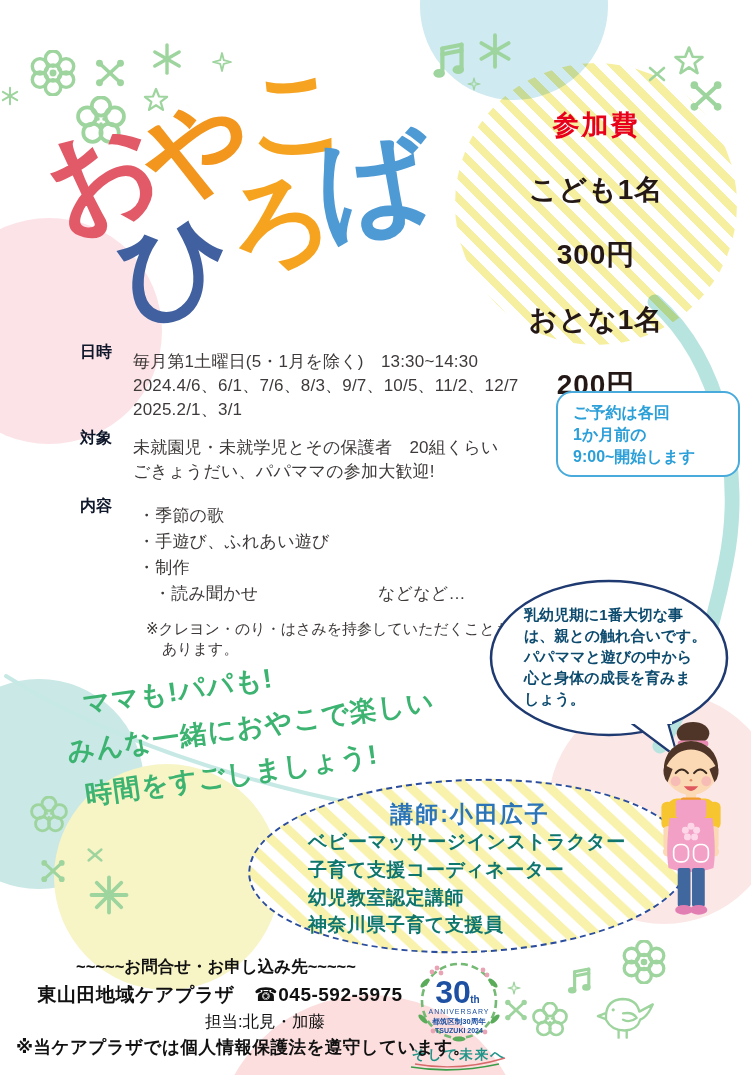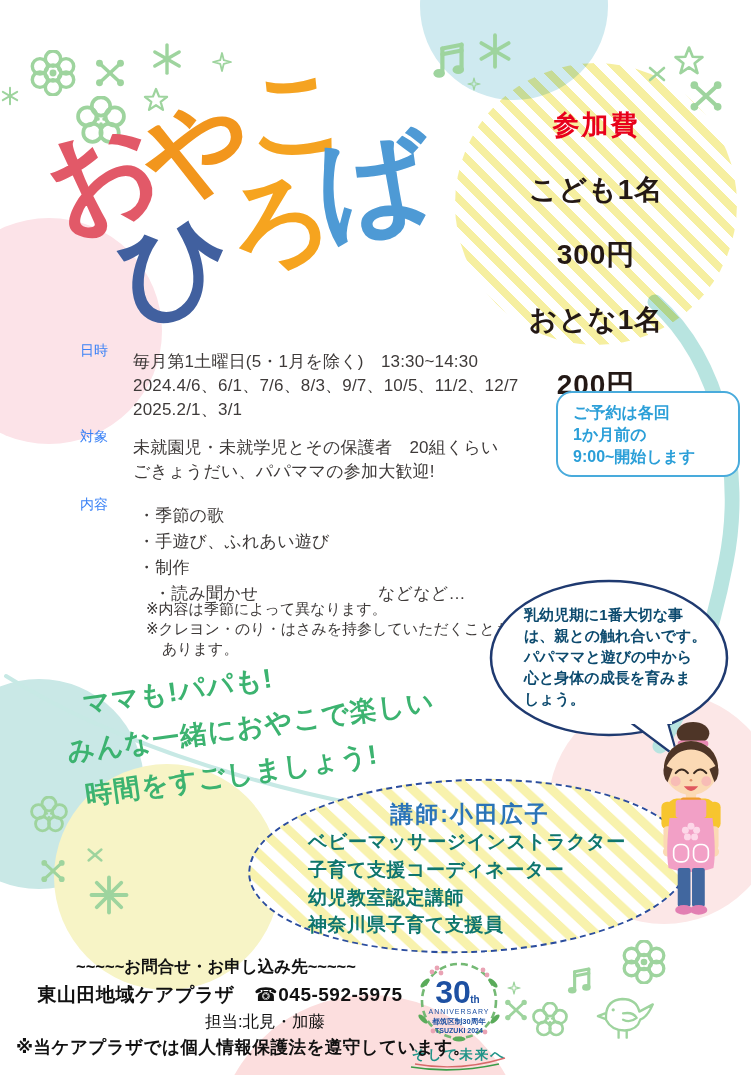--- a/index.html
+++ b/index.html
@@ -21,21 +21,21 @@
   .fee-line{color:#231815;font-size:28px;font-weight:bold;line-height:37px;letter-spacing:1px;}
   
   .tl{position:absolute;font-weight:bold;display:inline-block;line-height:1;}
   .t-o {left:44px; top:118px;font-size:112px;transform:rotate(-24deg);color:#e25968;}
   .t-ya{left:144px;top:96px; font-size:104px;transform:rotate(-14deg);color:#f2961d;}
   .t-ko{left:246px;top:60px; font-size:100px;transform:rotate(-6deg); color:#f5a321;}
   .t-hi{left:120px;top:210px;font-size:110px;transform:rotate(-14deg);color:#41609f;}
   .t-ro{left:228px;top:170px;font-size:102px;transform:rotate(-10deg);color:#f6a41f;}
   .t-ba{left:316px;top:128px;font-size:112px;transform:rotate(-8deg); color:#4e9ad5;}
   
-  .label{position:absolute;font-size:14px;font-weight:normal;color:#3b82f6;}
+  .label{position:absolute;font-size:16px;font-weight:bold;color:#0f172a;}
   .body-line{position:absolute;font-size:17px;color:#3e3a39;letter-spacing:.2px;white-space:pre;margin-top:8px;}
   .note-line{position:absolute;font-size:15px;color:#3e3a39;white-space:pre;}
   
   .resv{left:556px;top:391px;width:184px;height:86px;position:absolute;border:2.5px solid #49abdc;
         border-radius:16px;box-sizing:border-box;padding:9px 0 0 15px;background:#fff;}
   .resv div{color:#2b9fd8;font-size:16px;font-weight:bold;line-height:22px;}
   
   .slogan{left:58px;top:686px;position:absolute;transform:rotate(-8deg);transform-origin:left top;
           color:#3cb370;font-size:27px;font-weight:600;letter-spacing:1px;line-height:45px;white-space:nowrap;}
   .slogan .s1{margin-left:22px;} .slogan .s3{margin-left:12px;}
@@ -213,21 +213,20 @@
   <div class="label" style="left:80px;top:428px;">対象</div>
   <div class="body-line" style="left:133px;top:428px;">未就園児・未就学児とその保護者　20組くらい</div>
   <div class="body-line" style="left:133px;top:452px;">ごきょうだい、パパママの参加大歓迎!</div>
 
   <div class="label" style="left:80px;top:496px;">内容</div>
   <div class="body-line" style="left:138px;top:496px;">・季節の歌</div>
   <div class="body-line" style="left:138px;top:522px;">・手遊び、ふれあい遊び</div>
   <div class="body-line" style="left:138px;top:548px;">・制作</div>
   <div class="body-line" style="left:154px;top:574px;">・読み聞かせ</div>
   <div class="body-line" style="left:378px;top:574px;">などなど…</div>
-  <div class="note-line" style="left:146px;top:600px;">※内容は季節によって異なります。</div>
   <div class="note-line" style="left:146px;top:620px;">※クレヨン・のり・はさみを持参していただくことも</div>
   <div class="note-line" style="left:162px;top:640px;">あります。</div>
 
   <div class="resv">
     <div>ご予約は各回</div>
     <div>1か月前の</div>
     <div>9:00~開始します</div>
   </div>
 
   <div class="slogan">

